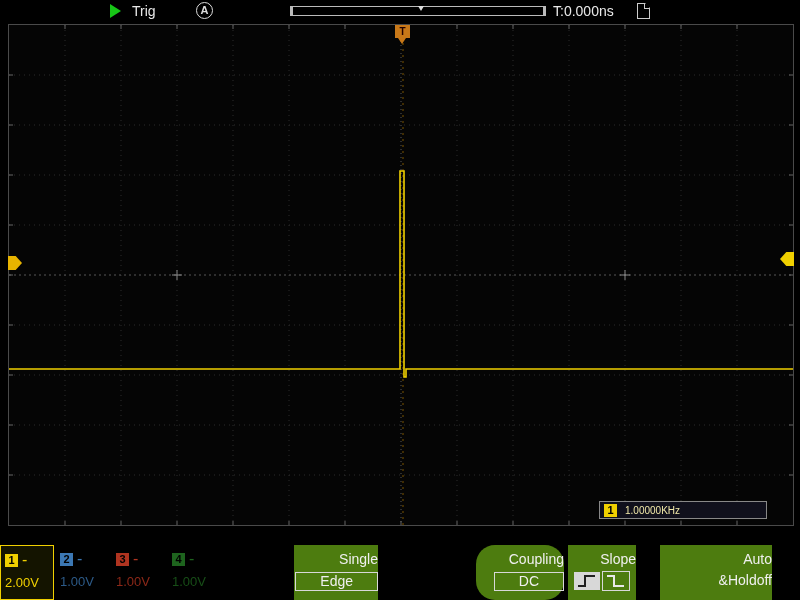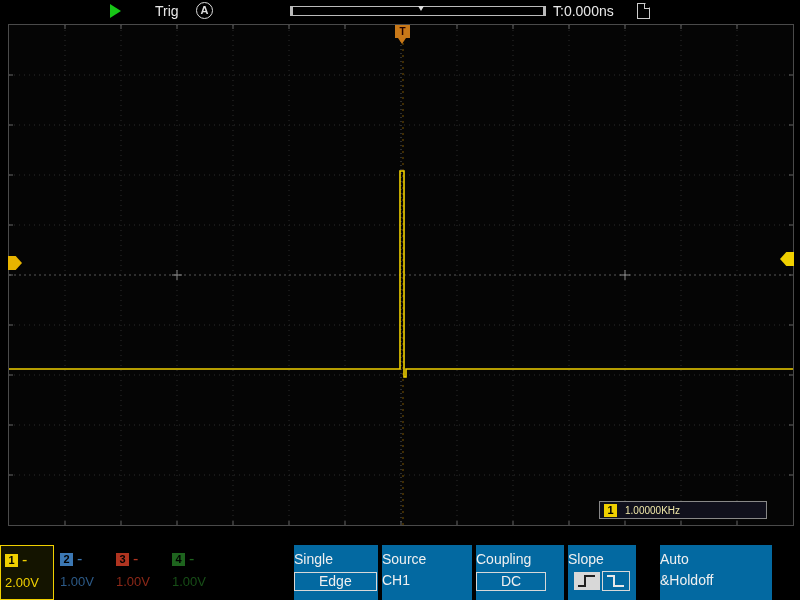--- a/index.html
+++ b/index.html
@@ -3,21 +3,21 @@
 <meta charset="utf-8">
 <style>
   html,body{margin:0;padding:0;background:#000;}
   .screen{position:relative;width:800px;height:600px;background:#000;overflow:hidden;
           font-family:"Liberation Sans",sans-serif;-webkit-user-select:none;user-select:none;}
 
   
   .top-bar{position:absolute;left:0;top:0;width:800px;height:24px;color:#ddd;font-size:14px;}
   .play-icon{position:absolute;left:110px;top:4px;width:0;height:0;
              border-left:11px solid #17c617;border-top:7px solid transparent;border-bottom:7px solid transparent;}
-  .trig-label{position:absolute;left:155px;top:3px;color:#e8e8e8;}
+  .trig-label{position:absolute;left:132px;top:3px;color:#e8e8e8;}
   .circle-a{position:absolute;left:196px;top:2px;width:15px;height:15px;border:1.5px solid #ddd;border-radius:50%;
             color:#ddd;font-size:11px;font-weight:bold;text-align:center;line-height:15px;}
   .hpos-bar{position:absolute;left:290px;top:6px;width:256px;height:10px;border:1px solid #bbb;
             border-left-width:3px;border-right-width:3px;box-sizing:border-box;background:#000;}
   .hpos-marker{position:absolute;left:125px;top:-1px;width:6px;height:10px;}
   .hpos-marker::before{content:"";position:absolute;left:0;top:0;width:0;height:0;
             border-top:5px solid #ddd;border-left:3px solid transparent;border-right:3px solid transparent;}
   .time-offset{position:absolute;left:553px;top:3px;color:#e8e8e8;}
   .page-icon{position:absolute;left:637px;top:3px;width:11px;height:14px;border:1px solid #ccc;background:#000;}
   .page-icon::after{content:"";position:absolute;right:-1px;top:-1px;width:0;height:0;
@@ -52,27 +52,27 @@
   .ch-box{position:absolute;top:0;height:55px;width:54px;box-sizing:border-box;padding:5px 4px;}
   .ch-box .row{display:flex;align-items:center;gap:4px;}
   .ch-chip{width:13px;height:13px;font-size:11px;font-weight:bold;color:#000;text-align:center;line-height:13px;}
   .ch-val{margin-top:6px;font-size:13px;}
   .ch1{left:0;border:1px solid #f0d000;background:#141400;}
   .ch1 .ch-chip{background:#f0d000;} .ch1 .ch-sep{color:#f0d000;} .ch1 .ch-val{color:#f0d000;}
   .ch2{left:56px;} .ch2 .ch-chip{background:#3c78b4;} .ch2 .ch-sep{color:#3c78b4;} .ch2 .ch-val{color:#2c5a88;}
   .ch3{left:112px;} .ch3 .ch-chip{background:#b03420;} .ch3 .ch-sep{color:#b03420;} .ch3 .ch-val{color:#8c2818;}
   .ch4{left:168px;} .ch4 .ch-chip{background:#1e641e;} .ch4 .ch-sep{color:#1e641e;} .ch4 .ch-val{color:#174e17;}
 
-  .menu-btn{position:absolute;top:0;height:55px;background:#0369a1;color:#f0f0f0;text-align:left;
+  .menu-btn{position:absolute;top:0;height:55px;background:#4d7c0f;color:#f0f0f0;text-align:right;
             font-size:14px;box-sizing:border-box;padding-top:6px;cursor:default;}
   .menu-btn .val{display:inline-block;margin-top:5px;font-size:14px;}
   .menu-btn .val.boxed{border:1px solid #d8d8d8;padding:0 24px;line-height:17px;}
   .btn-single{left:294px;width:84px;}
   .btn-source{left:382px;width:90px;}
-  .btn-coupling{left:476px;width:88px;}
+  .btn-coupling{left:476px;width:88px;border-radius:19px;}
   .btn-slope{left:568px;width:68px;}
   .btn-auto{left:660px;width:112px;}
   .slope-icons{margin-top:4px;display:flex;justify-content:center;align-items:center;gap:2px;}
   .slope-chip{width:26px;height:18px;background:#d8d8d8;display:flex;align-items:center;justify-content:center;}
   .slope-box{width:26px;height:18px;border:1px solid #d8d8d8;display:flex;align-items:center;justify-content:center;}
   .btn-home{left:752px;width:48px;height:55px;background:#5c5c94;display:flex;align-items:center;justify-content:center;}
 </style>
 </head>
 <body>
 
@@ -205,24 +205,20 @@
         <span class="ch-sep">-</span>
       </div>
       <div class="ch-val">1.00V</div>
     </div>
 
     <div class="menu-btn btn-single">
       <div>Single</div>
       <span class="val boxed">Edge</span>
     </div>
 
-    <div class="menu-btn btn-source">
-      <div>Source</div>
-      <span class="val">CH1</span>
-    </div>
 
     <div class="menu-btn btn-coupling">
       <div>Coupling</div>
       <span class="val boxed">DC</span>
     </div>
 
     <div class="menu-btn btn-slope">
       <div>Slope</div>
       <div class="slope-icons">
         <span class="slope-chip">

